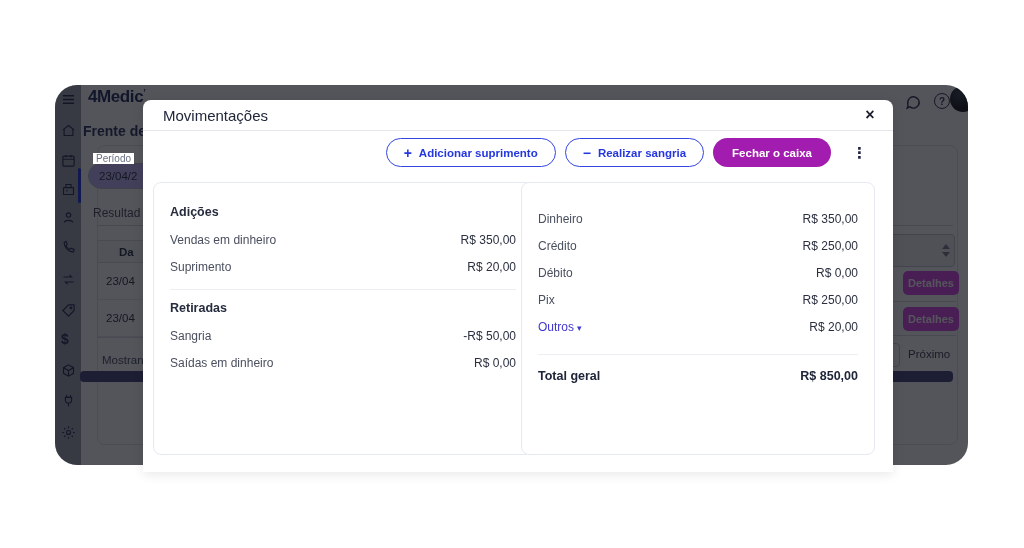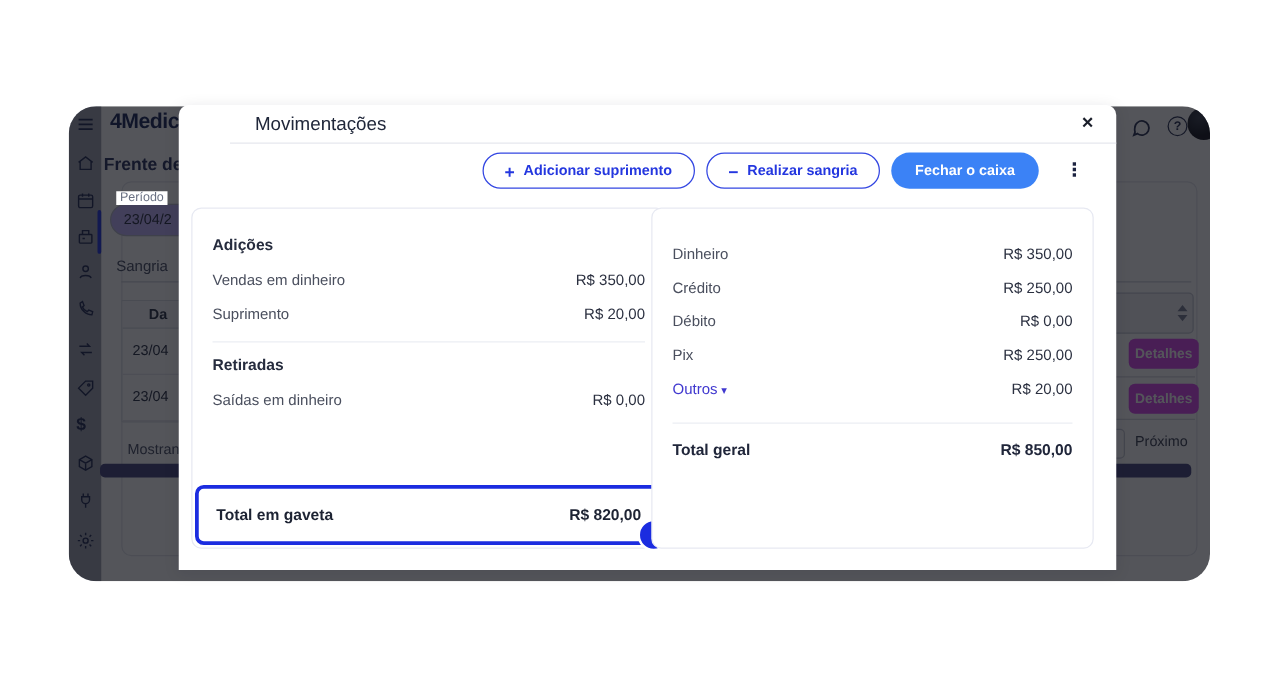--- a/index.html
+++ b/index.html
@@ -53,34 +53,34 @@
   .showing-label { position:absolute; left:27px; top:269px; font-size:11.5px; color:#4a5166;padding-left:20px; }
   .page-btn-frag { position:absolute; left:782px; top:258px; width:63px; height:24px;
     border:1px solid #c9ccd6; border-radius:4px; background:#fff; }
   .next-label { position:absolute; left:853px; top:263px; font-size:11.5px; color:#3f4556; }
   .dark-bar { position:absolute; left:25px; top:286px; width:873px; height:11px;
     background:#46497f; border-radius:4px; }
 
   .backdrop { position:absolute; inset:0; background:rgba(11,13,20,0.70); }
 
   
-  .modal { position:absolute; left:143px; top:84px; width:750px; height:372px;
-    background:#ffffff; border-radius:8px 8px 0 0; box-shadow:0 2px 12px rgba(20,24,40,0.10);padding-left:41px; }
+  .modal { position:absolute; left:143px; top:100px; width:750px; height:372px;
+    background:#ffffff; border-radius:8px 8px 0 0; box-shadow:0 2px 12px rgba(20,24,40,0.10); }
   .modal-header { position:relative; height:31px; border-bottom:1px solid #e6e8ee;
     display:flex; align-items:center; padding:0 20px; }
   .modal-title { font-size:15px; font-weight:500; color:#20273a; }
   .modal-close { position:absolute; right:12px; top:4px; width:22px; height:22px;
     font-size:16px; font-weight:700; color:#191d29; display:flex; align-items:center;
     justify-content:center; cursor:pointer; }
   .actions { position:absolute; top:38px; right:22px; display:flex; align-items:center; gap:9px; }
   .pill { height:29px; border-radius:15px; border:1px solid #3346e2; color:#2437df;
     background:#fff; font-size:11.5px; font-weight:600; display:flex; align-items:center;
     gap:7px; padding:0 17px; cursor:pointer; }
   .pill .op { font-size:14px; font-weight:700; line-height:1; }
-  .pill-filled { height:29px; border-radius:15px; background:#3b82f6; color:#ffffff;
+  .pill-filled { height:29px; border-radius:15px; background:#a21caf; color:#ffffff;
     border:none; font-size:11.5px; font-weight:600; display:flex; align-items:center;
     padding:0 19px; cursor:pointer; }
   .kebab { margin-left:8px; font-size:15px; font-weight:700; color:#1c2340; cursor:pointer;
     line-height:1; padding:2px 4px; }
 
   .card { position:absolute; top:82px; height:273px; background:#fff;
     border:1px solid #e7e9f2; border-radius:8px; padding:22px 16px 0 16px; }
   .card-left  { left:10px;  width:380px; }
   .card-right { left:378px; width:354px; }
   .sec-title { font-size:12.5px; font-weight:700; color:#262c3e; margin-bottom:7px; }
@@ -180,21 +180,21 @@
         </svg>
       </span>
     <span class="help-circle" style="left:879px">?</span>
     <span class="avatar"></span>
 
     <div class="pg-title">Frente de</div>
     <div class="bg-card"></div>
     <div class="bg-divider"></div>
     <span class="period-label">Período</span>
     <div class="period-input">23/04/2</div>
-    <div class="results-label">Sangria</div>
+    <div class="results-label">Resultad</div>
 
     <div class="bg-table">
       <div class="th">Da</div>
       <div class="td">23/04</div>
       <div class="td">23/04</div>
     </div>
 
     <div class="bg-select">
       <span class="sort-caret sort-up"></span>
       <span class="sort-caret sort-down"></span>
@@ -237,29 +237,28 @@
         <span class="lbl">Vendas em dinheiro</span>
         <span class="val">R$ 350,00</span>
       </div>
       <div class="crow">
         <span class="lbl">Suprimento</span>
         <span class="val">R$ 20,00</span>
       </div>
       <hr class="sec-div">
       <div class="sec-title">Retiradas</div>
       <div class="crow">
+        <span class="lbl">Sangria</span>
+        <span class="val">-R$ 50,00</span>
+      </div>
+      <div class="crow">
         <span class="lbl">Saídas em dinheiro</span>
         <span class="val">R$ 0,00</span>
       </div>
 
-      <div class="hl-box">
-        <span class="lbl">Total em gaveta</span>
-        <span class="val">R$ 820,00</span>
-        <span class="alert-badge">!</span>
-      </div>
     </div>
 
     <div class="card card-right">
       <div class="crow">
         <span class="lbl">Dinheiro</span>
         <span class="val">R$ 350,00</span>
       </div>
       <div class="crow">
         <span class="lbl">Crédito</span>
         <span class="val">R$ 250,00</span>

